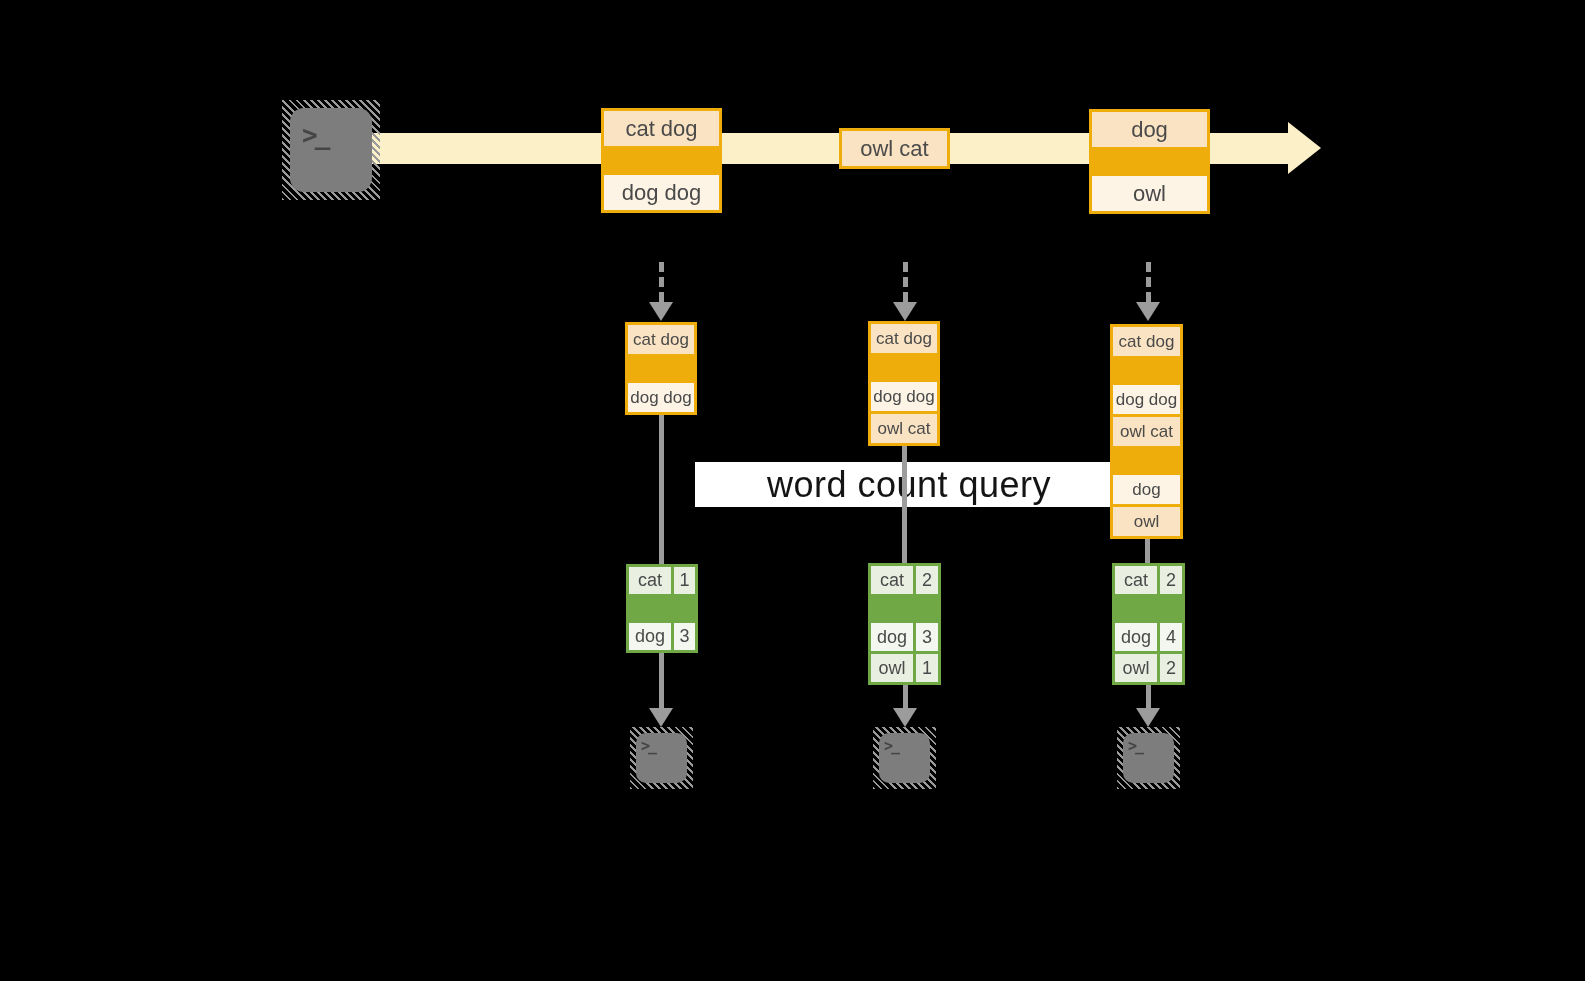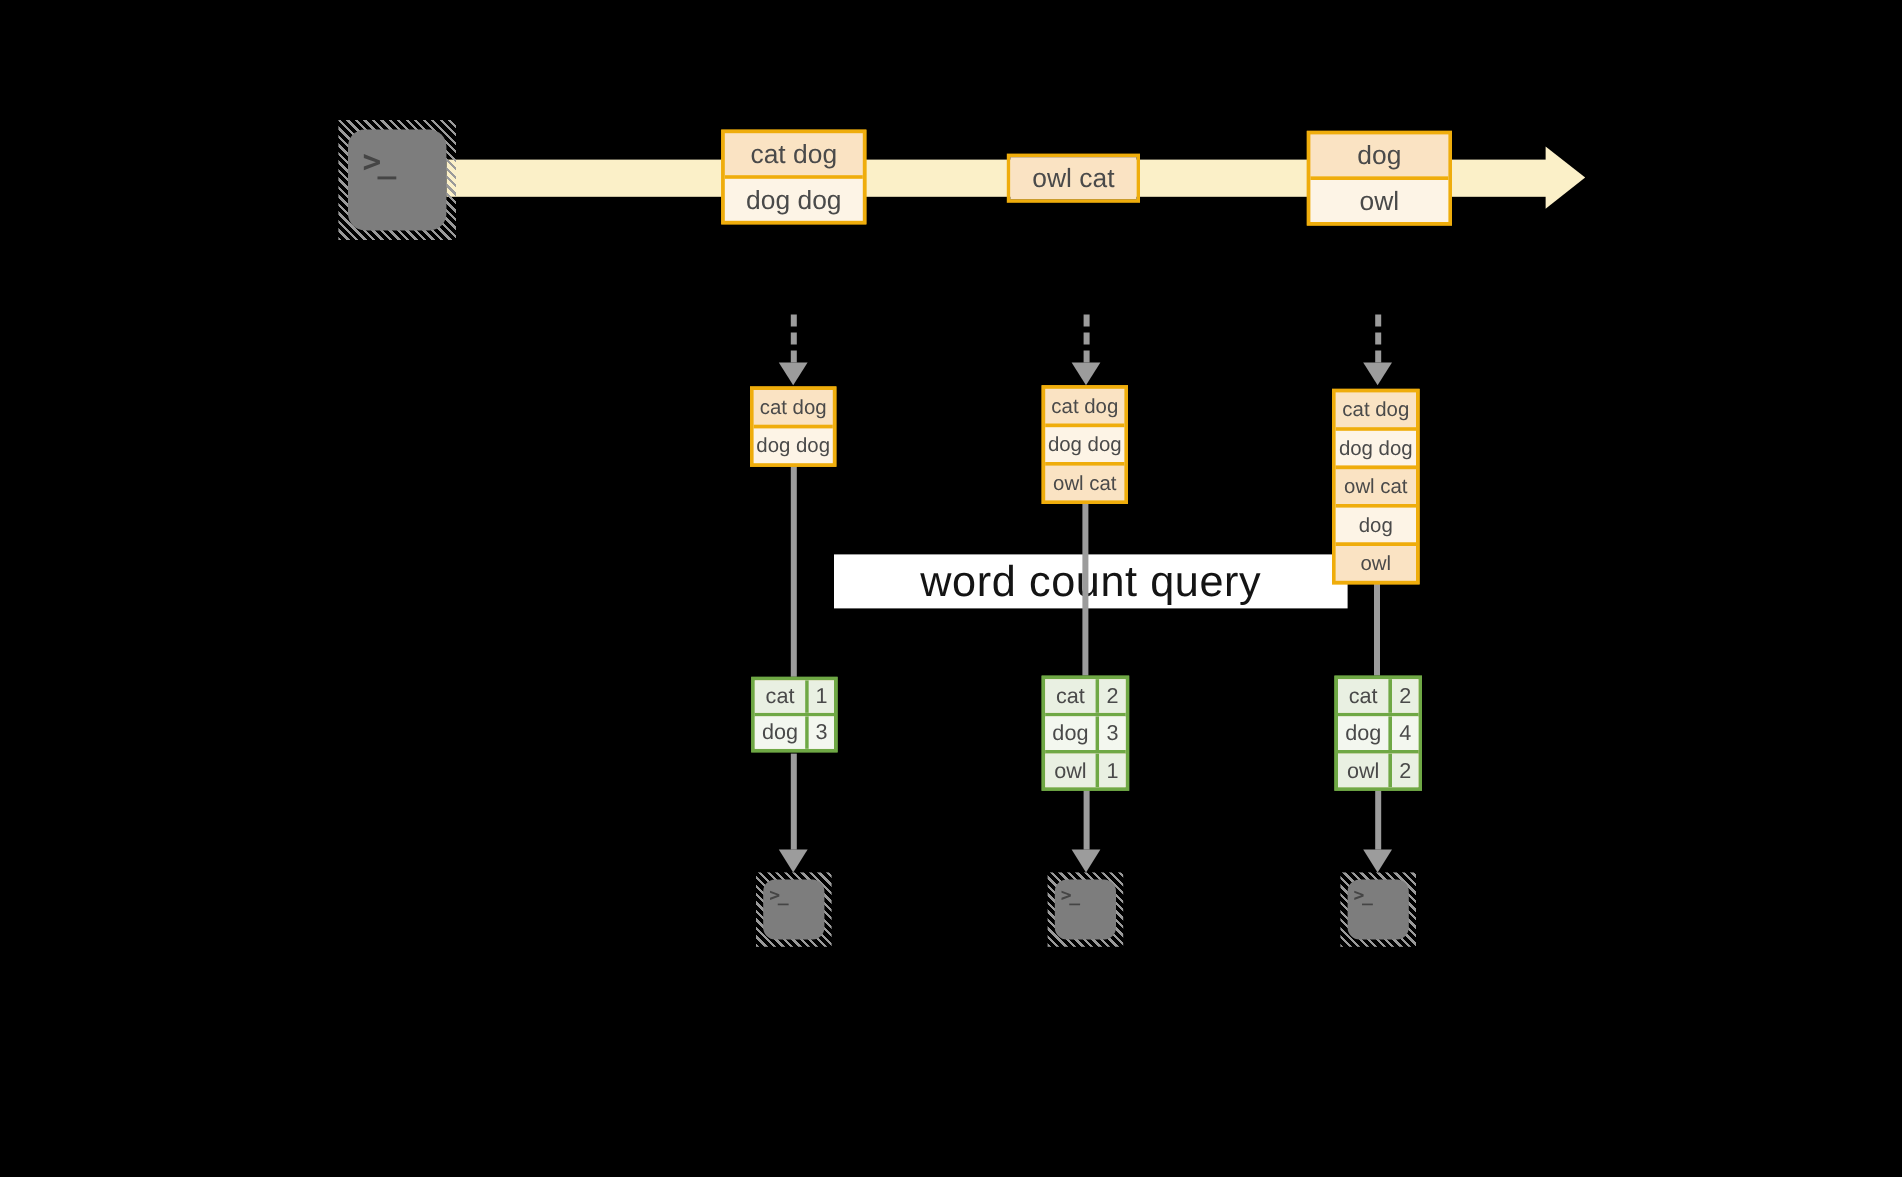--- a/index.html
+++ b/index.html
@@ -20,21 +20,21 @@
   
   .band{position:absolute;left:372px;top:133px;width:918px;height:31px;background:var(--band);z-index:0;}
   .band-head{position:absolute;left:1288px;top:122px;width:0;height:0;z-index:0;
     border-left:33px solid var(--band);border-top:26px solid transparent;border-bottom:26px solid transparent;}
 
   
   .obox{position:absolute;border:3px solid var(--box-border);box-sizing:border-box;z-index:3;background:var(--box-border);}
   .obox .row{display:flex;align-items:center;justify-content:center;color:var(--text-dark);}
   .obox .row + .row{border-top:3px solid var(--box-border);}
   .row.dark{background:var(--box-row-dark);}
-  .row.light{background:var(--box-row-light);}
+  .row.light{background:var(--box-row-light);margin-top:26px;}
   .tl .row{height:35px;font-size:22px;}
   .stack .row{height:29px;font-size:17px;}
 
   
   .gtable{position:absolute;border:3px solid var(--table-border);box-sizing:border-box;z-index:3;background:var(--table-border);}
   .gtable .row{display:flex;color:var(--text-dark);justify-content:space-between;}
   .gtable .row + .row{border-top:3px solid var(--table-border);}
   .gtable .row.dark .cell{background:var(--table-row-dark);}
   .gtable .row.light .cell{background:var(--table-row-light);}
   .gtable .cell{display:flex;align-items:center;justify-content:center;height:28px;font-size:18px;}

